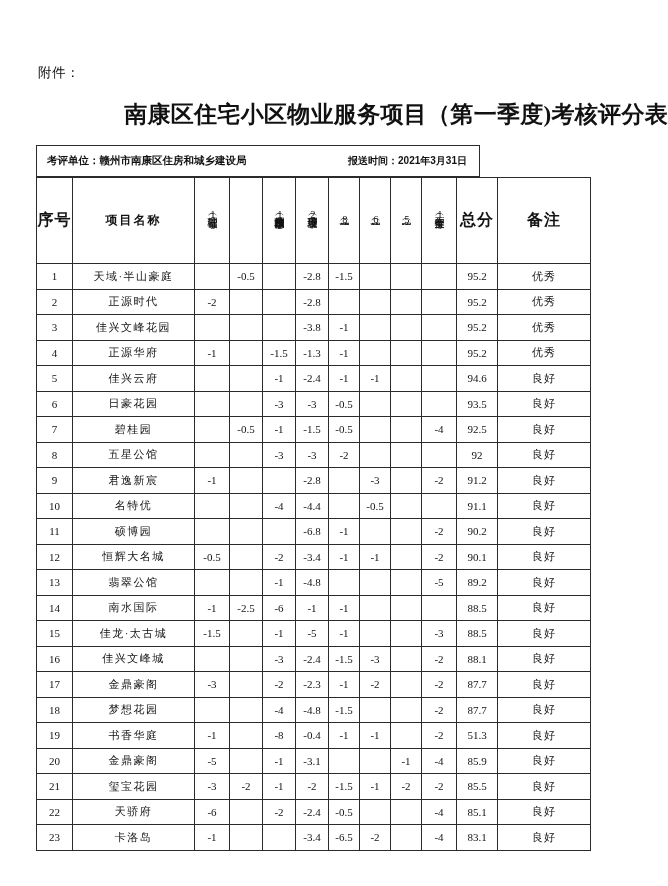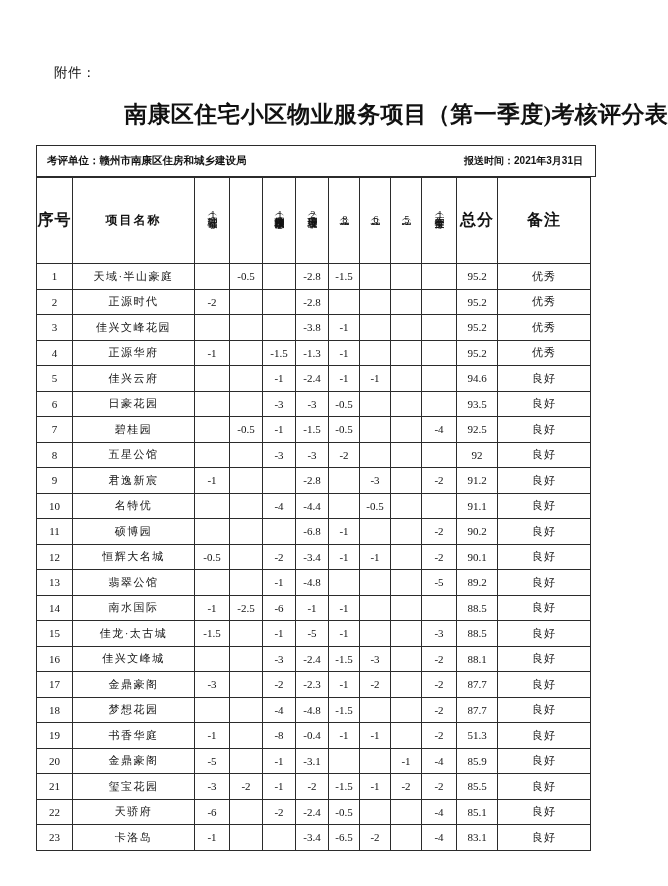--- a/index.html
+++ b/index.html
@@ -23,21 +23,20 @@
   }
 
   
   .attach-label {
     position: absolute;
     left: 38px;
     top: 64px;
     font-size: 13.5px;
     letter-spacing: 0.5px;
     font-family: "Liberation Serif", "DejaVu Serif", serif;
-    margin-left: 16px;
   }
 
   
   .doc-title {
     position: absolute;
     left: 0;
     top: 99px;
     width: 668px;
     text-align: right;
     font-size: 23px;
@@ -45,21 +44,21 @@
     letter-spacing: 0.3px;
     font-family: "Liberation Serif", "DejaVu Serif", serif;
     white-space: nowrap;
   }
 
   
   .meta-bar {
     position: absolute;
     left: 36px;
     top: 145px;
-    width: 560px;
+    width: 444px;
     height: 32px;
     border: 1px solid #2b2b2b;
     box-sizing: border-box;
   }
   .meta-unit {
     position: absolute;
     left: 10px;
     top: 8px;
     font-size: 10.5px;
     font-weight: bold;

